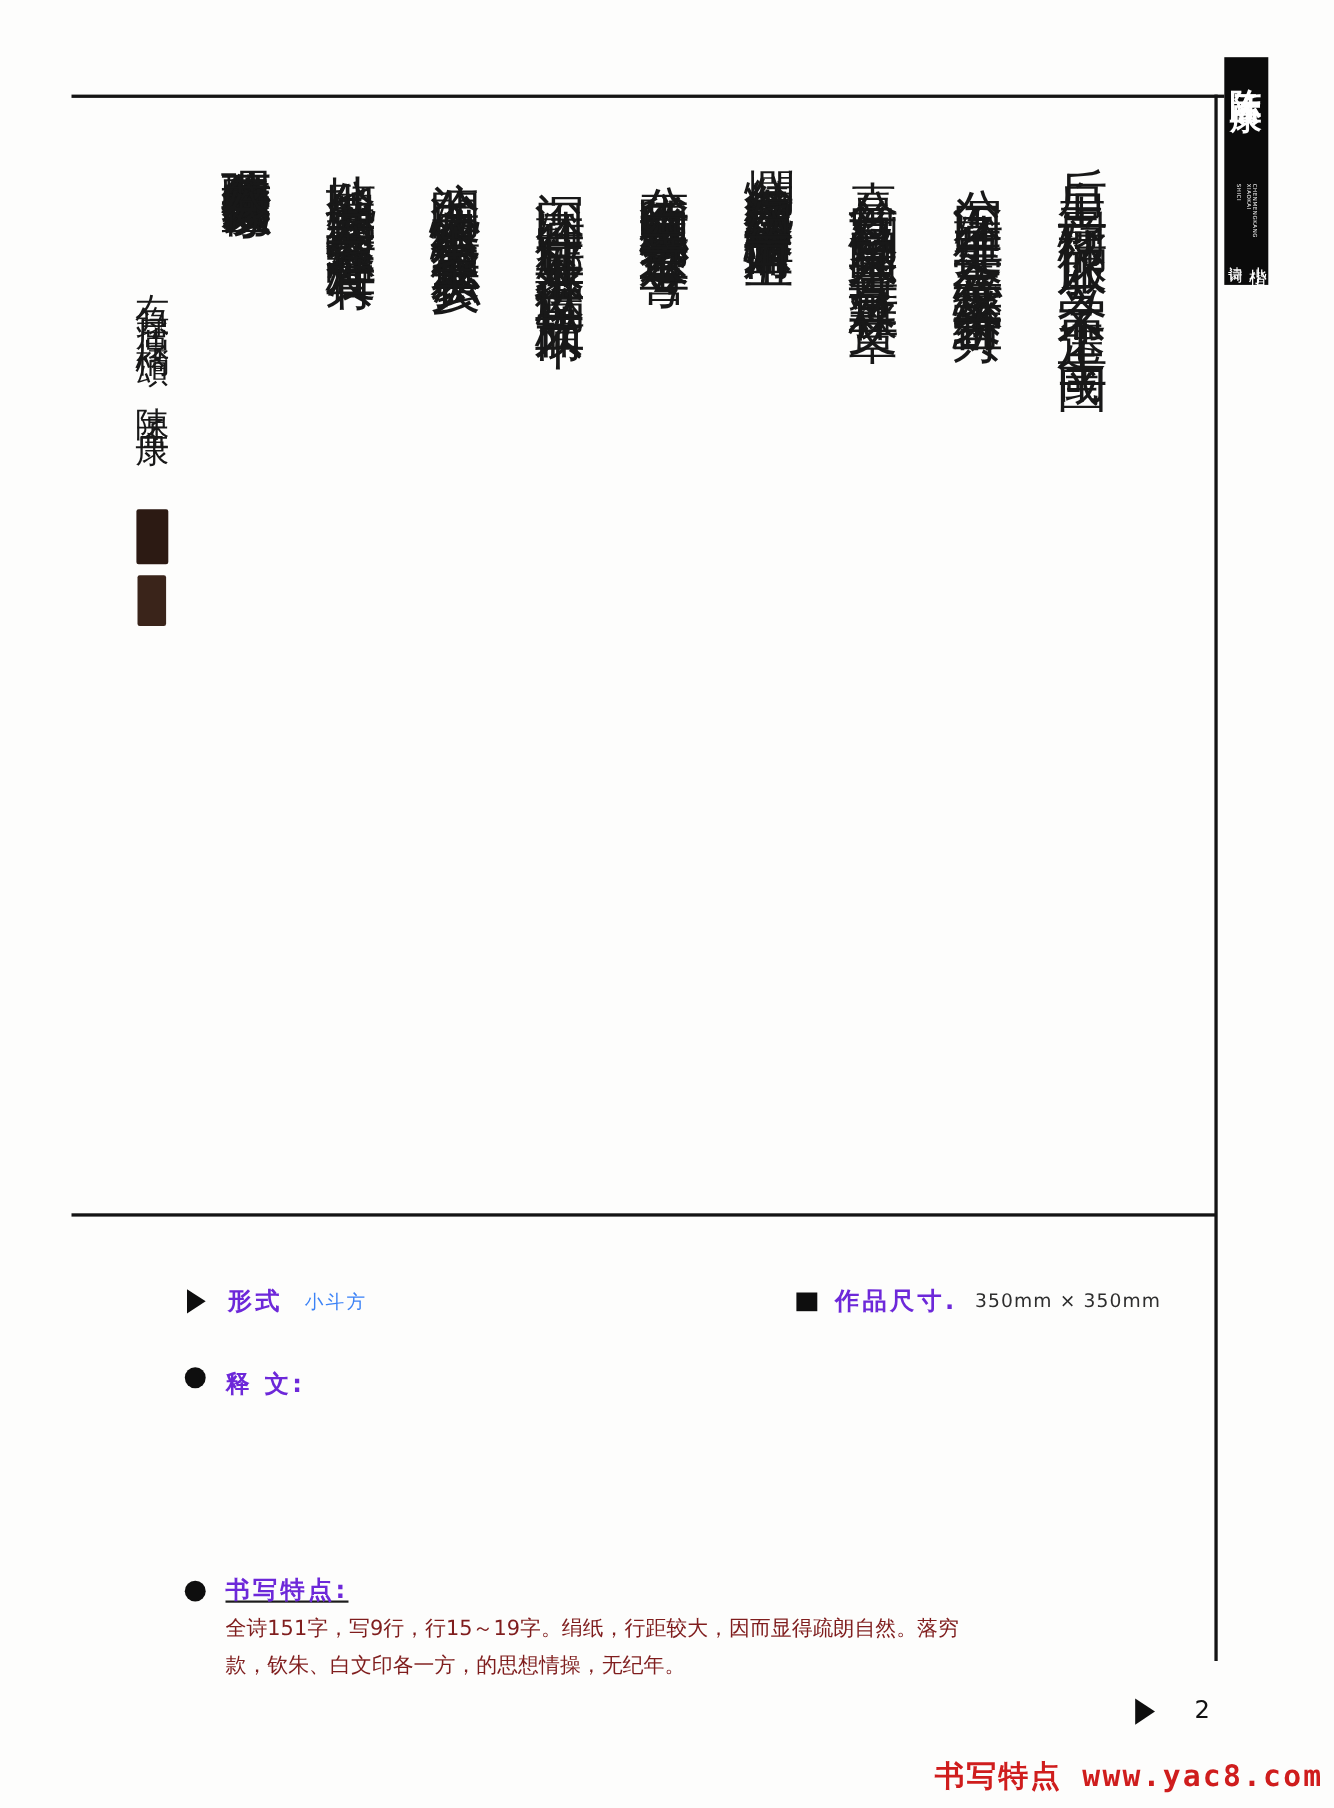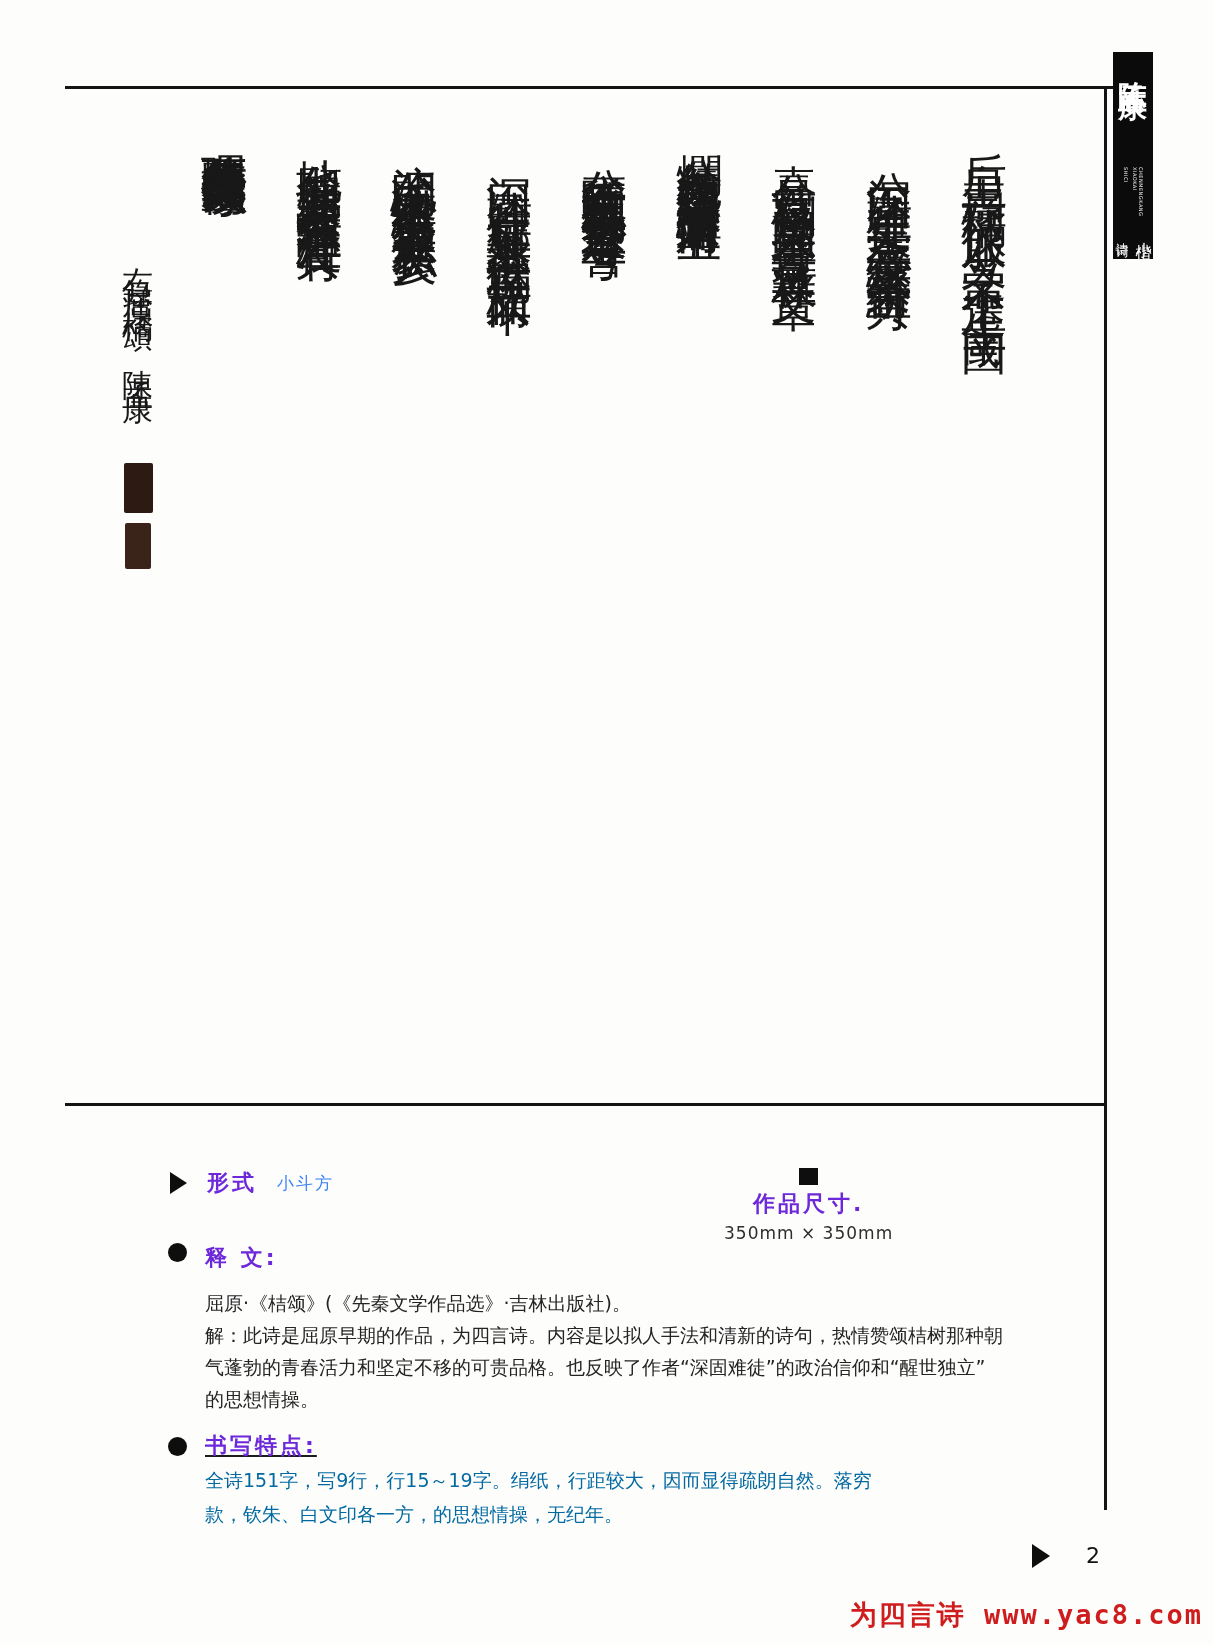--- a/index.html
+++ b/index.html
@@ -48,29 +48,29 @@
   .seal-1{width:29px;height:50px;background:#2c1a13;margin-top:85px;}
   .seal-2{width:26px;height:46px;background:#3a241a;margin-top:10px;}
 
   
   .tri{width:0;height:0;border-top:11px solid transparent;border-bottom:11px solid transparent;
        border-left:17px solid #0e0e0e;display:inline-block;}
   .sq{width:19px;height:17px;background:#0e0e0e;display:inline-block;}
   .dot{width:19px;height:19px;border-radius:50%;background:#0e0e0e;display:inline-block;}
 
   .row-format{position:absolute;left:170px;top:1168px;display:flex;align-items:center;gap:20px;}
-  .row-size{position:absolute;left:724px;top:1168px;display:flex;align-items:center;gap:4px;flex-direction:column;}
+  .row-size{position:absolute;left:724px;top:1168px;display:flex;align-items:center;gap:16px;}
   .h-label{font-size:22px;font-weight:bold;letter-spacing:3px;color:#6d28d9;}
   .h-value{font-size:17px;color:#3b82f6;letter-spacing:2px;}
   .size-value{font-size:17px;color:#2e2e2e;letter-spacing:1px;}
 
   .hdr-shiwen{position:absolute;left:168px;top:1243px;display:flex;gap:18px;}
   .body-shiwen{position:absolute;left:205px;top:1287px;width:890px;font-size:19px;line-height:32px;color:#242424;}
   .hdr-tedian{position:absolute;left:168px;top:1431px;display:flex;align-items:center;gap:18px;text-decoration:underline;}
-  .body-tedian{position:absolute;left:205px;top:1463px;width:900px;font-size:19px;line-height:34px;color:#0369a1;}
+  .body-tedian{position:absolute;left:205px;top:1463px;width:900px;font-size:19px;line-height:34px;color:#7f1d1d;}
 
   
   .pageno{position:absolute;left:1032px;top:1543px;display:flex;align-items:center;gap:36px;}
   .pageno .num{font-size:22px;color:#121212;}
   .pageno .tri{border-top-width:12px;border-bottom-width:12px;border-left-width:18px;}
   .watermark{position:absolute;right:10px;top:1597px;font-size:27px;letter-spacing:2px;
     color:#cf1d1d;font-family:"DejaVu Sans Mono","Liberation Mono",monospace;font-weight:bold;}
 </style>
 </head>
 <body>
@@ -117,35 +117,29 @@
   <div class="row-size">
     <span class="sq"></span>
     <span class="h-label">作品尺寸.</span>
     <span class="size-value">350mm × 350mm</span>
   </div>
 
   <div class="hdr-shiwen">
     <span class="dot"></span>
     <span class="h-label">释 文:</span>
   </div>
-  <div class="body-shiwen">
-    <div>屈原·《桔颂》(《先秦文学作品选》·吉林出版社)。</div>
-    <div>解：此诗是屈原早期的作品，为四言诗。内容是以拟人手法和清新的诗句，热情赞颂桔树那种朝</div>
-    <div>气蓬勃的青春活力和坚定不移的可贵品格。也反映了作者“深固难徒”的政治信仰和“醒世独立”</div>
-    <div>的思想情操。</div>
-  </div>
 
   <div class="hdr-tedian">
     <span class="dot"></span>
     <span class="h-label">书写特点:</span>
   </div>
   <div class="body-tedian">
     <div>全诗151字，写9行，行15～19字。绢纸，行距较大，因而显得疏朗自然。落穷</div>
     <div>款，钦朱、白文印各一方，的思想情操，无纪年。</div>
   </div>
 
   <div class="pageno">
     <span class="tri"></span>
     <span class="num">2</span>
   </div>
-  <div class="watermark">为四言诗 www.yac8.com</div>
+  <div class="watermark">书写特点 www.yac8.com</div>
 
 </div>
 
 </body></html>

